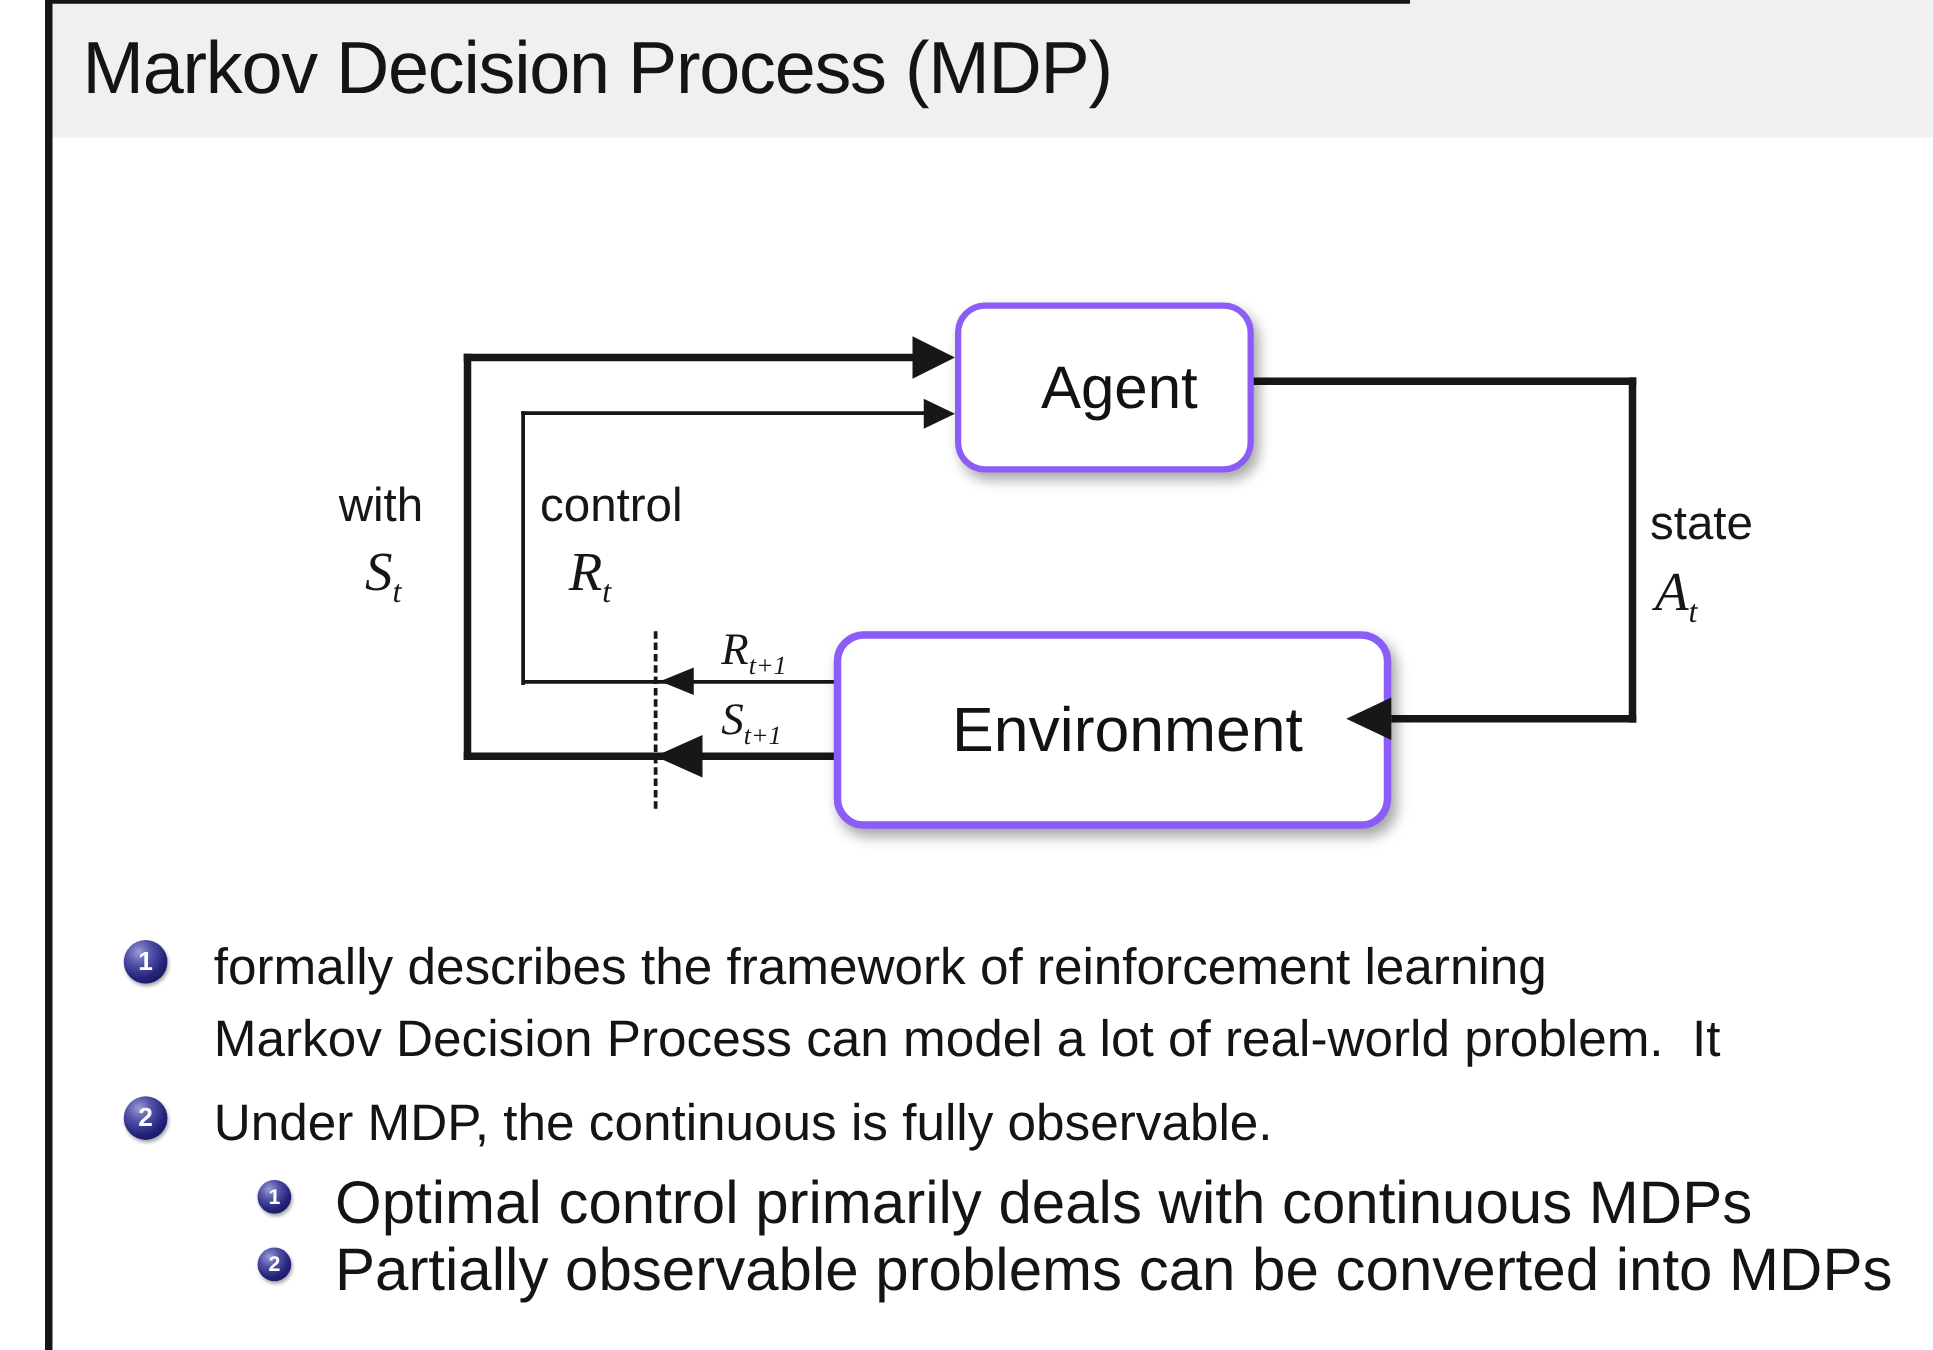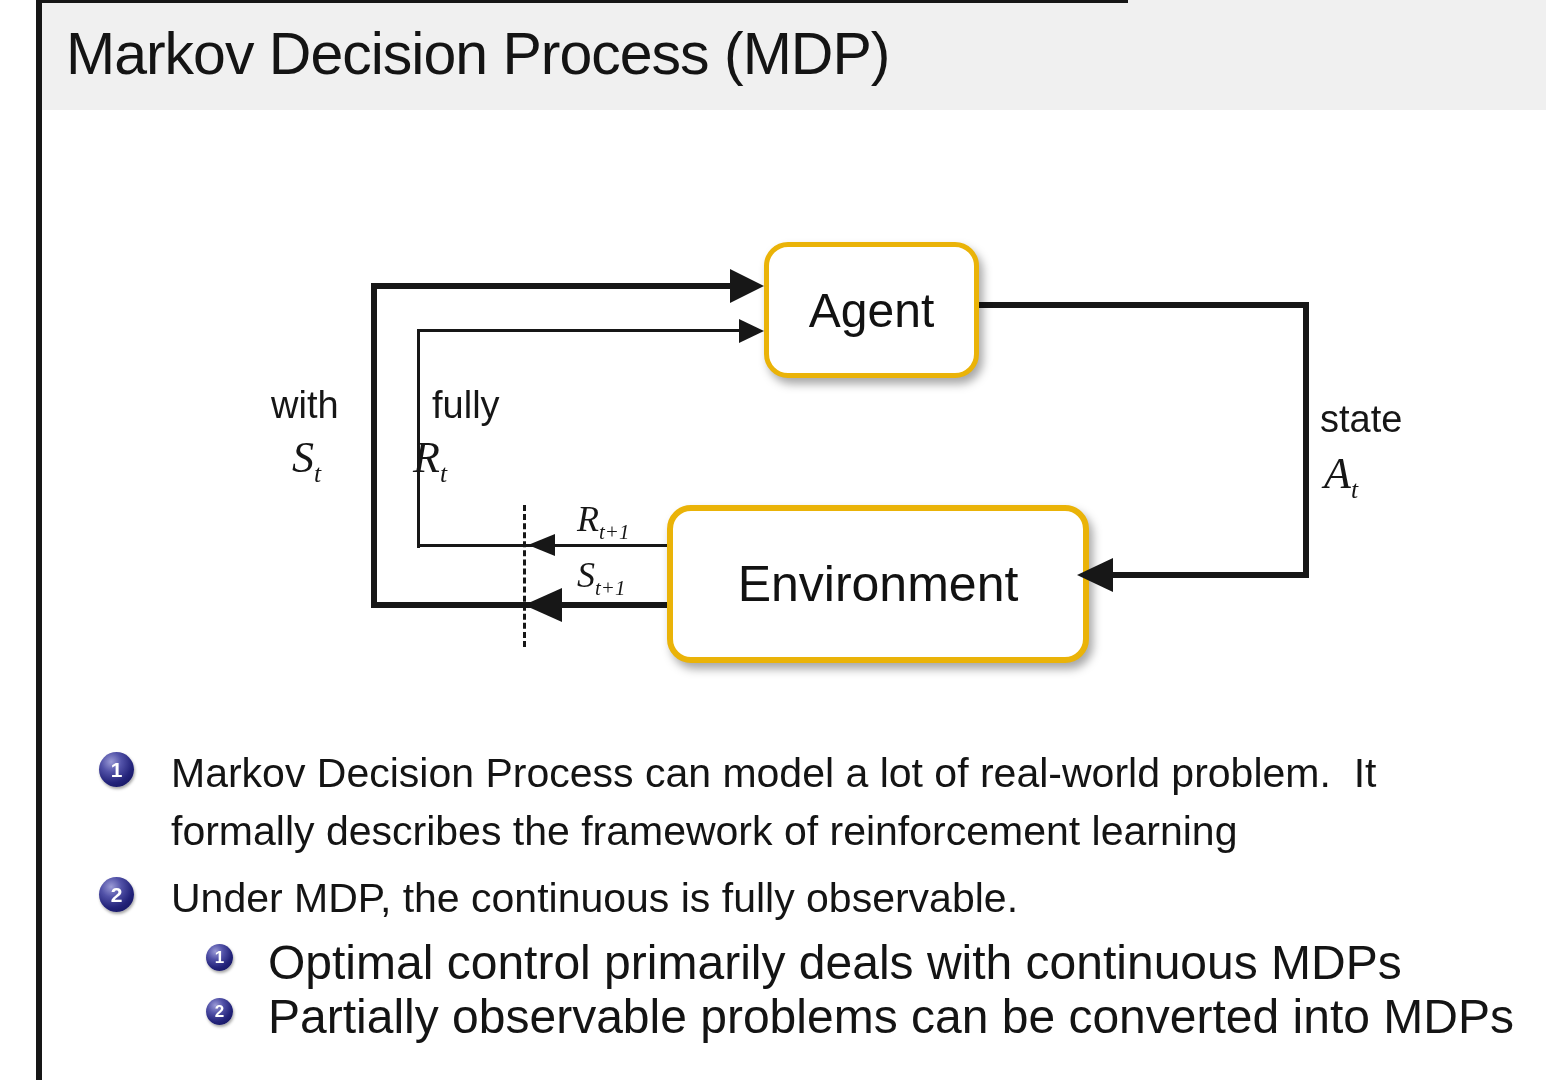--- a/index.html
+++ b/index.html
@@ -19,23 +19,23 @@
   .title  { position:absolute; left:30px; top:20px; margin:0; font-size:59px; font-weight:400;
             letter-spacing:-1px; color:#141414; }
 
   
   .hline, .vline { position:absolute; background:#171717; z-index:1; }
   .dashv { position:absolute; width:0; border-left:3px dashed #171717; z-index:1; }
   .arr { position:absolute; width:0; height:0; border-style:solid; border-color:transparent; z-index:3; }
   .arr.right { border-right:none; }
   .arr.left  { border-left:none; }
 
-  .box { position:absolute; background:#ffffff; border:5px solid #eab308; border-radius:24px;
+  .box { position:absolute; background:#ffffff; border:5px solid #8b5cf6; border-radius:24px;
          box-shadow:4px 6px 10px rgba(0,0,0,0.35); display:flex; align-items:center;
-         justify-content:center; z-index:2; }
+         justify-content:center; z-index:2;padding-left:24px; }
   .box .lbl { font-size:48px; color:#121212; }
   .box.env  { border-width:6px; }
   .box.env .lbl { font-size:50px; }
 
   .dlabel { position:absolute; font-size:38px; color:#161616; z-index:4; }
   .msym   { position:absolute; font-family:"Liberation Serif", serif; font-style:italic;
             font-size:44px; color:#161616; z-index:4; }
   .msym sub { font-size:0.58em; font-style:italic; }
   .msym.small { font-size:36px; }
 
@@ -88,38 +88,38 @@
     <div class="box" style="left:728px; top:242px; width:205px; height:126px;">
       <span class="lbl">Agent</span>
     </div>
     <div class="box env" style="left:631px; top:505px; width:410px; height:146px;">
       <span class="lbl">Environment</span>
     </div>
 
     <span class="dlabel" style="left:235px; top:384px;">with</span>
     <span class="msym" style="left:256px; top:432px;"><span>S</span><sub>t</sub></span>
 
-    <span class="dlabel" style="left:396px; top:384px;">fully</span>
-    <span class="msym" style="left:377px; top:432px;text-align:center;"><span>R</span><sub>t</sub></span>
+    <span class="dlabel" style="left:396px; top:384px;">control</span>
+    <span class="msym" style="left:419px; top:432px;text-align:center;"><span>R</span><sub>t</sub></span>
 
     <span class="dlabel" style="left:1284px; top:398px;">state</span>
     <span class="msym" style="left:1288px; top:448px;"><span>A</span><sub>t</sub></span>
 
     <span class="msym small" style="left:541px; top:498px;"><span>R</span><sub>t+1</sub></span>
     <span class="msym small" style="left:541px; top:554px;"><span>S</span><sub>t+1</sub></span>
   </div>
 
   <div>
 
     <div class="badge main" style="left:63px; top:752px;">
         <span>1</span>
       </div>
     <div class="btext main-b" style="left:135px; top:744px;">
+      <span class="line">formally describes the framework of reinforcement learning</span>
       <span class="line">Markov Decision Process can model a lot of real-world problem.  It</span>
-      <span class="line">formally describes the framework of reinforcement learning</span>
     </div>
 
     <div class="badge main" style="left:63px; top:877px;">
         <span>2</span>
       </div>
     <div class="btext main-b" style="left:135px; top:869px;">
       <span class="line">Under MDP, the continuous is fully observable.</span>
     </div>
 
     <div class="badge sub" style="left:170px; top:944px;">

